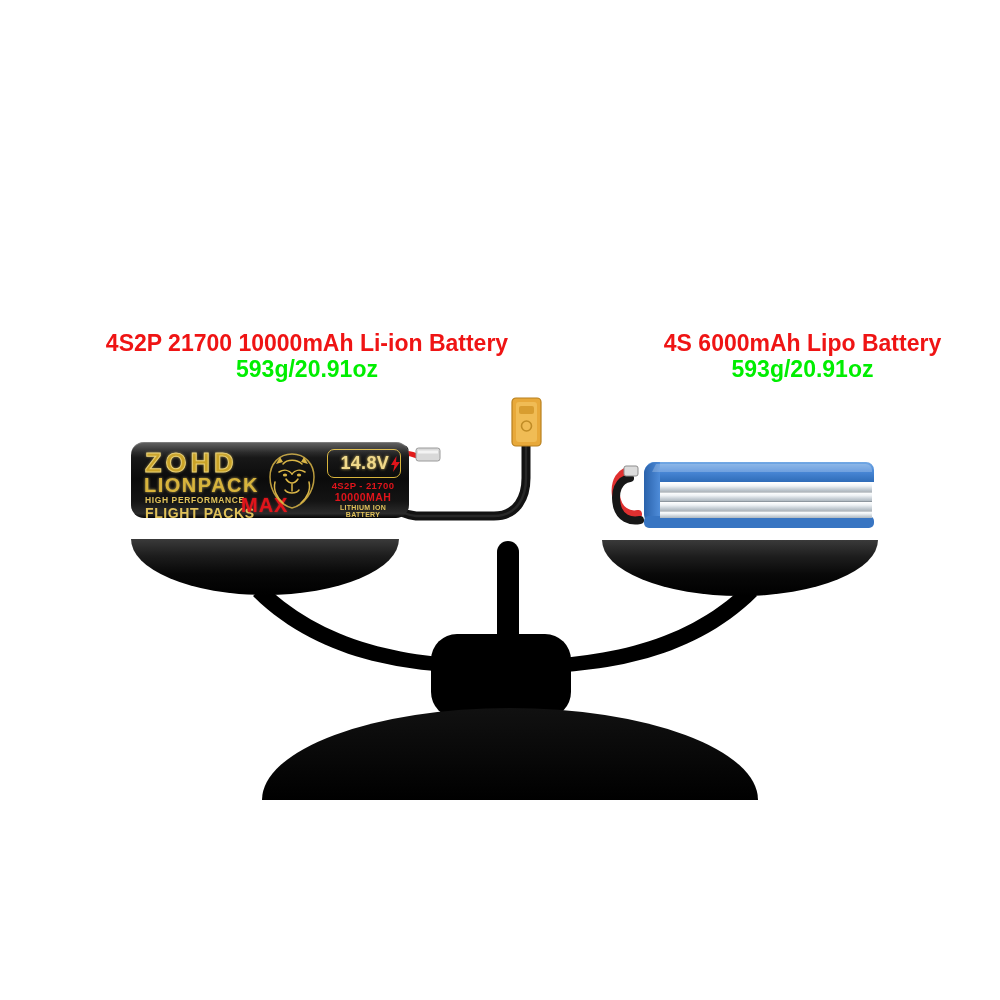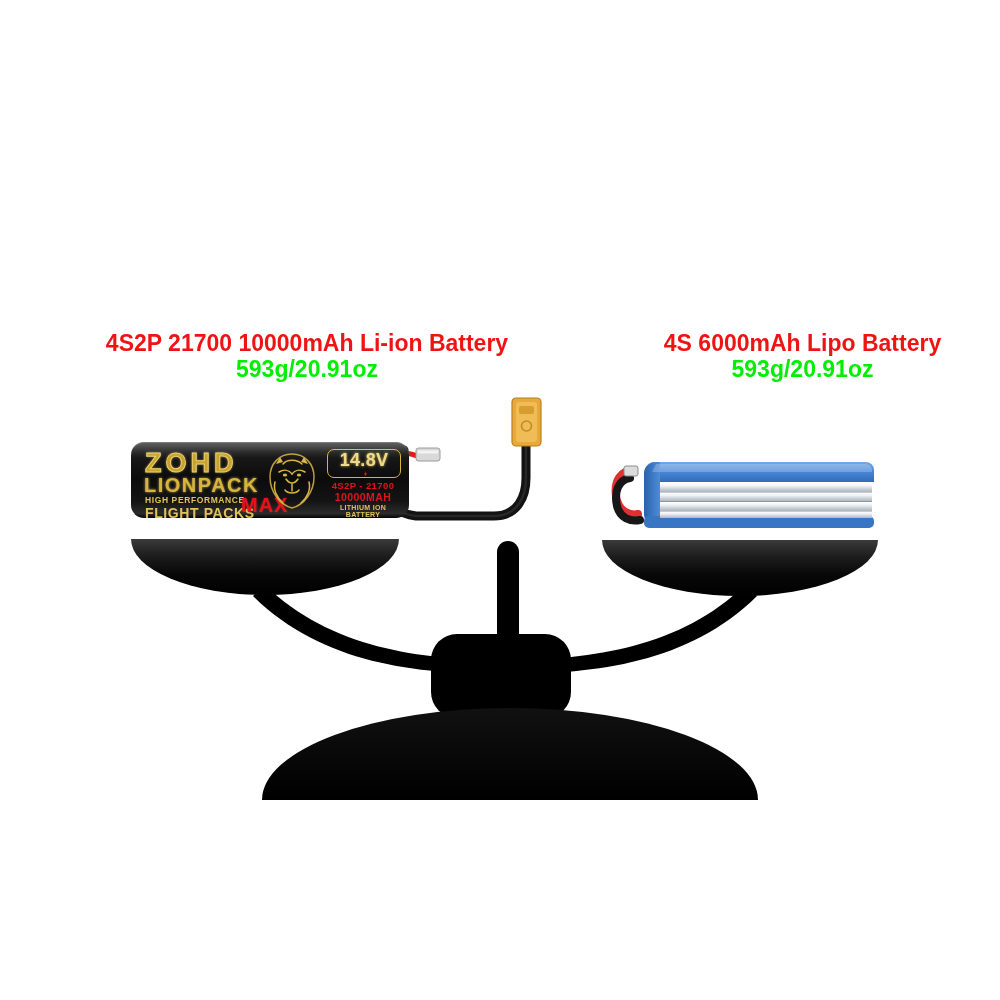--- a/index.html
+++ b/index.html
@@ -39,21 +39,21 @@
      letter-spacing:.6px;color:#e0c15a;text-align:center;}
   .perf2{position:absolute;left:14px;top:63px;font-size:14px;font-weight:bold;
      letter-spacing:.6px;color:#e0c15a;}
   .max-word{position:absolute;left:81px;top:52px;font-size:20px;font-weight:bold;
      letter-spacing:1px;color:#e0141b;text-shadow:0 0 2px rgba(255,40,40,.6);padding-left:29px;}
 
   #lion-art{position:absolute;left:128px;top:6px;width:66px;height:66px;}
 
   .volt-box{position:absolute;left:196px;top:7px;width:72px;height:27px;
      border:1.3px solid #d8b43c;border-radius:7px;
-     display:flex;align-items:center;justify-content:flex-end;flex-direction:column;}
+     display:flex;align-items:center;justify-content:flex-end;}
   .volt-txt{font-size:18px;font-weight:bold;color:#f0d98a;letter-spacing:.3px;
      text-shadow:0 0 3px rgba(240,210,110,.9);}
   .spec1{position:absolute;left:196px;top:38px;width:72px;text-align:center;
      font-size:9.5px;font-weight:bold;color:#e0141b;letter-spacing:.4px;}
   .spec2{position:absolute;left:196px;top:49px;width:72px;text-align:center;
      font-size:10.5px;font-weight:bold;color:#e0141b;letter-spacing:.4px;}
   .spec3{position:absolute;left:192px;top:62px;width:80px;text-align:center;
      font-size:7px;font-weight:bold;color:#e0c15a;letter-spacing:.3px;}
 
   

